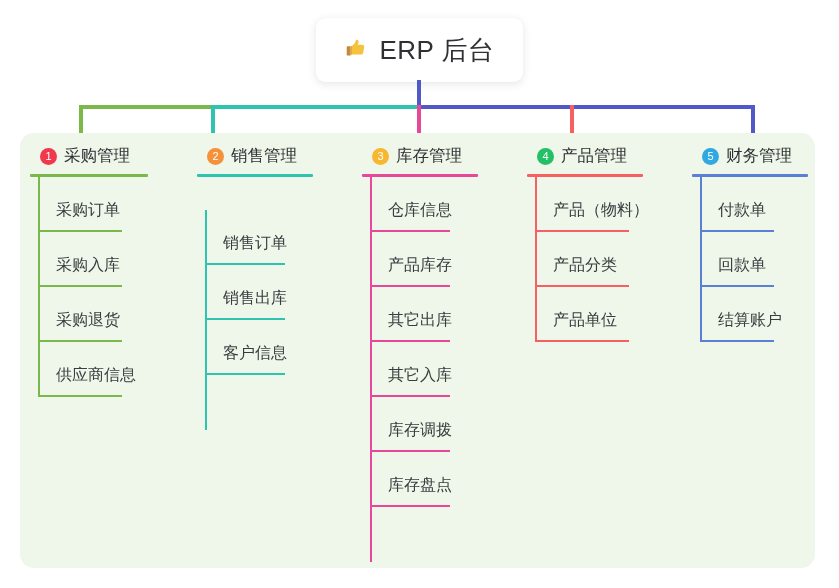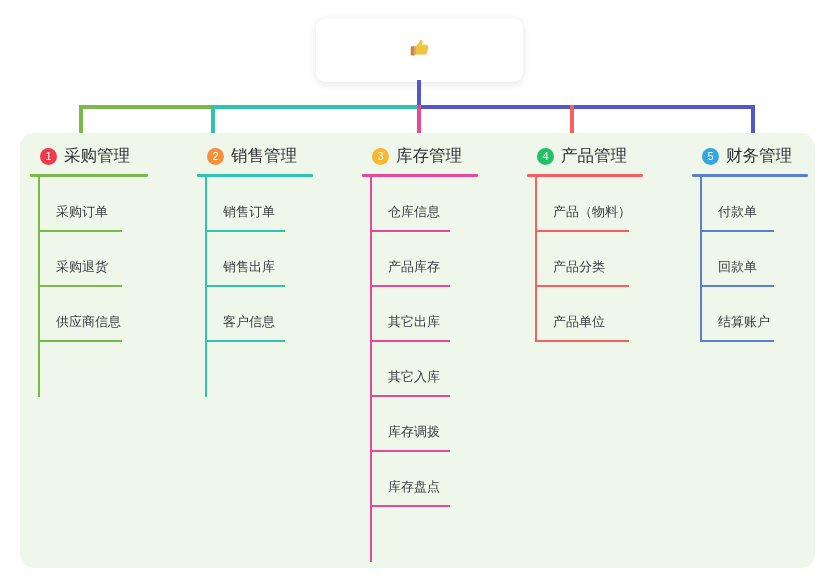--- a/index.html
+++ b/index.html
@@ -72,40 +72,41 @@
   .spine{
     position:absolute;left:8px;top:0;width:2px;
   }
   .item{
     position:relative;
     height:55px;
     box-sizing:border-box;
   }
   .item-label{
     position:absolute;left:26px;bottom:11px;
-    font-size:13px;color:#3a3c40;white-space:nowrap;
+    font-size:16px;color:#3a3c40;white-space:nowrap;
   }
   .item-rule{
     position:absolute;left:8px;bottom:0;height:2px;
   }
 </style>
 </head>
 <body>
 
 <div id="root">
 
   <div class="title-card">
     <div class="title-inner">
       <span class="thumb-icon">
         <svg width="24" height="24" viewBox="0 0 24 24" aria-hidden="true">
           <path d="M3.6 10.2h3.1v9.4H3.6a0.9 0.9 0 0 1-0.9-0.9v-7.6a0.9 0.9 0 0 1 0.9-0.9z" fill="#c8883a"></path>
           <path d="M7.0 10.6c1.6-0.9 3.3-2.6 4.1-4.1 0.5-0.9 0.5-2.2 1.0-2.6 0.9-0.7 2.3 0.1 2.4 1.5 0.1 1.2-0.4 2.4-0.8 3.4h4.6c1.2 0 2.1 1.0 1.9 2.1l-1.1 6.0c-0.2 1.0-1.0 1.7-2.0 1.7H7.0z" fill="#f5c33b"></path>
           <path d="M7.0 10.6v8.0h1.0v-8.5z" fill="#e0ad2f"></path>
         </svg>
       </span>
+      <span class="title-text">ERP 后台</span>
     </div>
   </div>
 
   <div class="conn" style="left:417px;top:80px;width:4px;height:28px;background:#5159c9;"></div>
 
   <div class="conn" style="left:79px;top:105px;width:135px;height:4px;background:#7ab84c;"></div>
   <div class="conn" style="left:213px;top:105px;width:206px;height:4px;background:#2ec4b0;"></div>
   <div class="conn" style="left:417px;top:105px;width:338px;height:4px;background:#5159c9;"></div>
 
   <div class="conn" style="left:79px;top:105px;width:4px;height:45px;background:#7ab84c;"></div>
@@ -123,36 +124,40 @@
           <span class="col-title">采购管理</span>
         </div>
         <div class="col-rule" style="background: rgb(122, 184, 76); width: 118px;"></div>
         <div class="col-body" style="height: 220px;">
           <div class="spine" style="background: rgb(122, 184, 76); height: 220px;"></div>
           <div class="item">
             <span class="item-label">采购订单</span>
             <div class="item-rule" style="background: rgb(122, 184, 76); width: 84px;"></div>
           </div>
           <div class="item">
+            <span class="item-label">采购入库</span>
+            <div class="item-rule" style="background: rgb(122, 184, 76); width: 84px;"></div>
+          </div>
+          <div class="item">
             <span class="item-label">采购退货</span>
             <div class="item-rule" style="background: rgb(122, 184, 76); width: 84px;"></div>
           </div>
           <div class="item">
             <span class="item-label">供应商信息</span>
             <div class="item-rule" style="background: rgb(122, 184, 76); width: 84px;"></div>
           </div>
         </div>
       </div>
       <div class="col" style="left: 197px;">
         <div class="col-head">
           <span class="badge" style="background: rgb(245, 144, 59);">2</span>
           <span class="col-title">销售管理</span>
         </div>
         <div class="col-rule" style="background: rgb(46, 196, 176); width: 116px;"></div>
-        <div class="col-body" style="height: 172px;">
+        <div class="col-body" style="height: 172px; margin-top: 33px;">
           <div class="spine" style="background: rgb(46, 196, 176); height: 220px;"></div>
           <div class="item">
             <span class="item-label">销售订单</span>
             <div class="item-rule" style="background: rgb(46, 196, 176); width: 80px;"></div>
           </div>
           <div class="item">
             <span class="item-label">销售出库</span>
             <div class="item-rule" style="background: rgb(46, 196, 176); width: 80px;"></div>
           </div>
           <div class="item">

